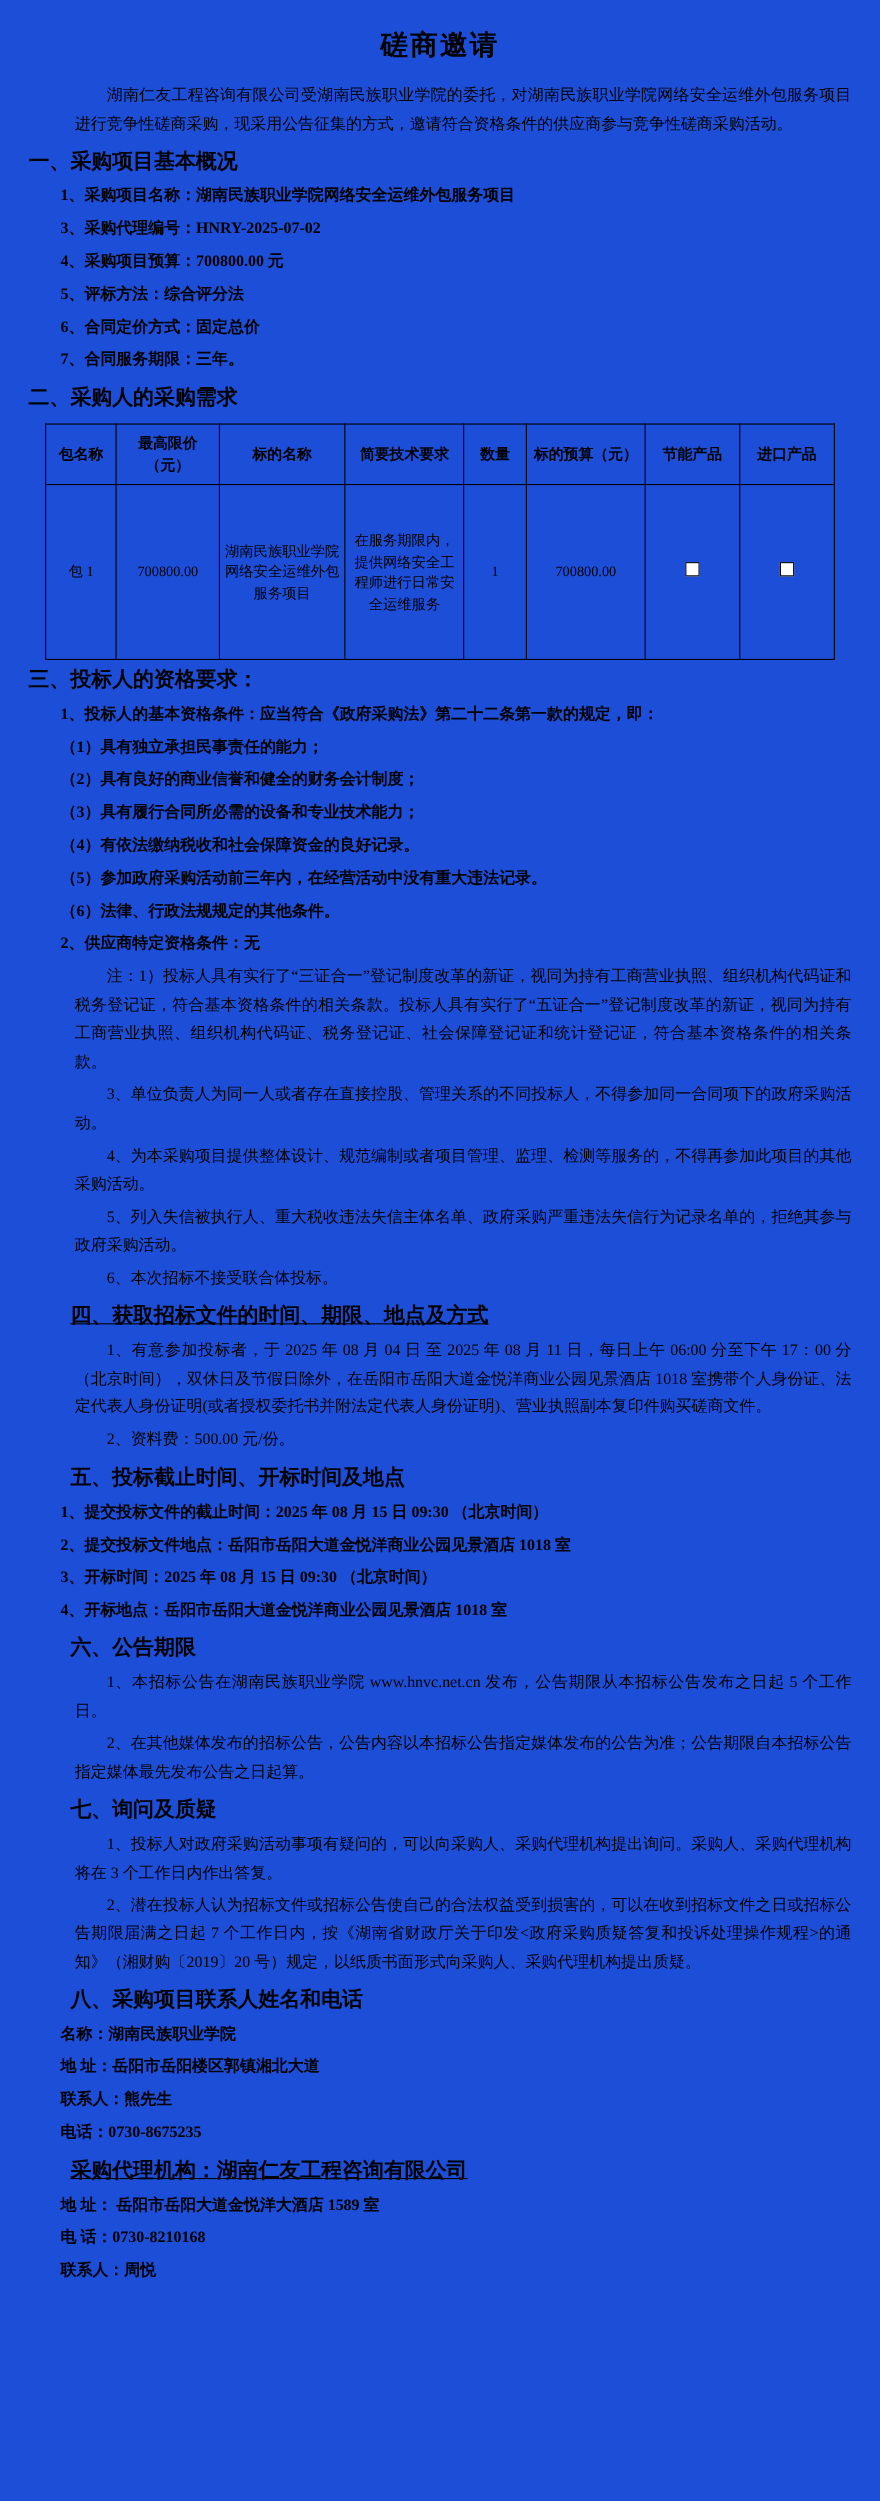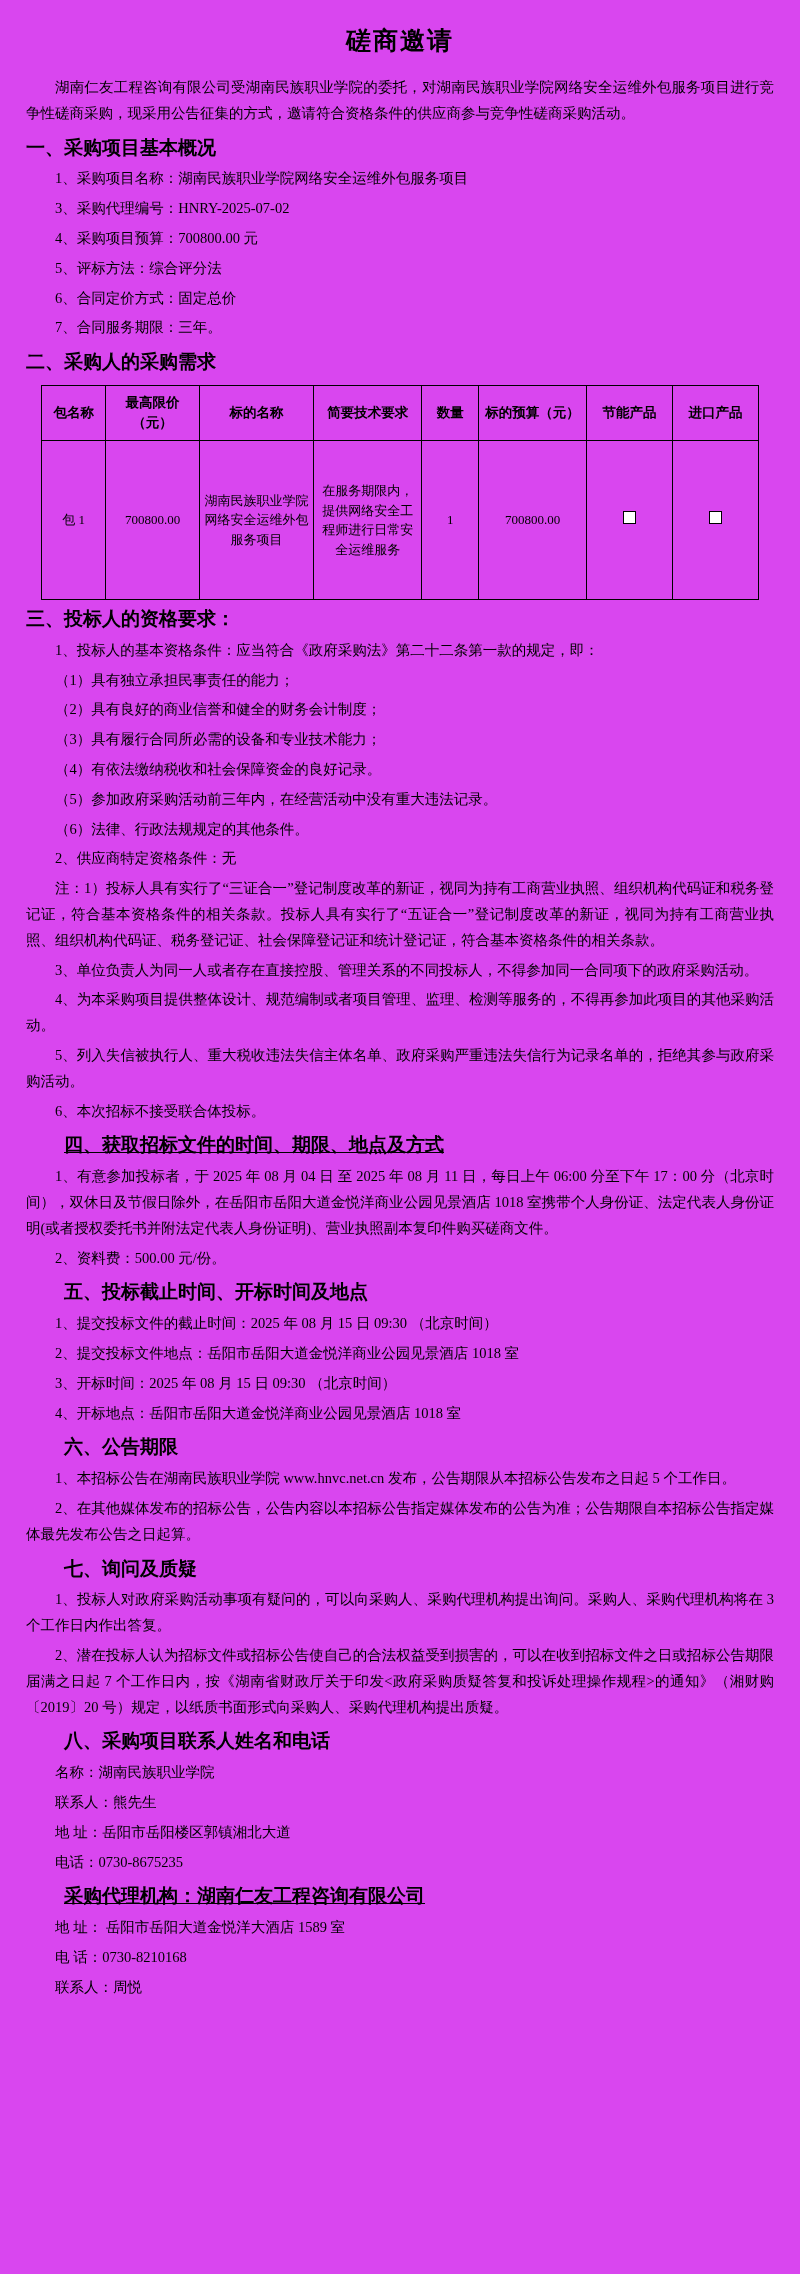--- a/index.html
+++ b/index.html
@@ -10,45 +10,45 @@
   body {
     width: 800px;
     font-family: "Liberation Serif", "DejaVu Serif", serif;
     color: #000000;
   }
   .page {
     width: 800px;
     min-height: 2274px;
     box-sizing: border-box;
     padding: 18px 26px 20px 26px;
-    background: #d946ef;
+    background: #1d4ed8;
   }
   .doc-title {
     text-align: center;
     font-size: 25px;
     font-weight: bold;
     letter-spacing: 2px;
     margin: 6px 0 18px 0;
     font-family: "Liberation Serif", "DejaVu Serif", serif;
   }
   p {
     margin: 0 0 4px 0;
     font-size: 14.5px;
     line-height: 1.78;
     text-align: justify;
     text-justify: inter-ideograph;
   }
-  .indent2 { text-indent: 2em; }
+  .indent2 { text-indent: 2em; margin-left: 42px; }
   .section-head {
     font-weight: bold;
     font-size: 19px;
     line-height: 1.78;
     margin: 2px 0 2px 0;
   }
-  .lvl2 { margin-left: 2em; text-indent: 0; }
+  .lvl2 { margin-left: 2em; text-indent: 0; font-weight: bold; }
   table.bid {
     border-collapse: collapse;
     width: 96%;
     margin: 6px auto 0 auto;
     font-size: 13px;
   }
   table.bid th, table.bid td {
     border: 1px solid #000;
     text-align: center;
     vertical-align: middle;
@@ -143,22 +143,22 @@
   <p class="section-head" style="margin-left:2em;">六、公告期限</p>
   <p class="indent2">1、本招标公告在湖南民族职业学院 www.hnvc.net.cn 发布，公告期限从本招标公告发布之日起 5 个工作日。</p>
   <p class="indent2">2、在其他媒体发布的招标公告，公告内容以本招标公告指定媒体发布的公告为准；公告期限自本招标公告指定媒体最先发布公告之日起算。</p>
 
   <p class="section-head" style="margin-left:2em;">七、询问及质疑</p>
   <p class="indent2">1、投标人对政府采购活动事项有疑问的，可以向采购人、采购代理机构提出询问。采购人、采购代理机构将在 3 个工作日内作出答复。</p>
   <p class="indent2">2、潜在投标人认为招标文件或招标公告使自己的合法权益受到损害的，可以在收到招标文件之日或招标公告期限届满之日起 7 个工作日内，按《湖南省财政厅关于印发&lt;政府采购质疑答复和投诉处理操作规程&gt;的通知》（湘财购〔2019〕20 号）规定，以纸质书面形式向采购人、采购代理机构提出质疑。</p>
 
   <p class="section-head" style="margin-left:2em;">八、采购项目联系人姓名和电话</p>
   <p class="lvl2">名称：湖南民族职业学院</p>
+  <p class="lvl2">地 址：岳阳市岳阳楼区郭镇湘北大道</p>
   <p class="lvl2">联系人：熊先生</p>
-  <p class="lvl2">地 址：岳阳市岳阳楼区郭镇湘北大道</p>
   <p class="lvl2">电话：0730-8675235</p>
 
   <p class="section-head" style="margin-left:2em;text-decoration:underline;">采购代理机构：湖南仁友工程咨询有限公司</p>
   <p class="lvl2">地 址： 岳阳市岳阳大道金悦洋大酒店 1589 室</p>
   <p class="lvl2">电 话：0730-8210168</p>
   <p class="lvl2">联系人：周悦</p>
 
 </div>
 
 </body></html>

